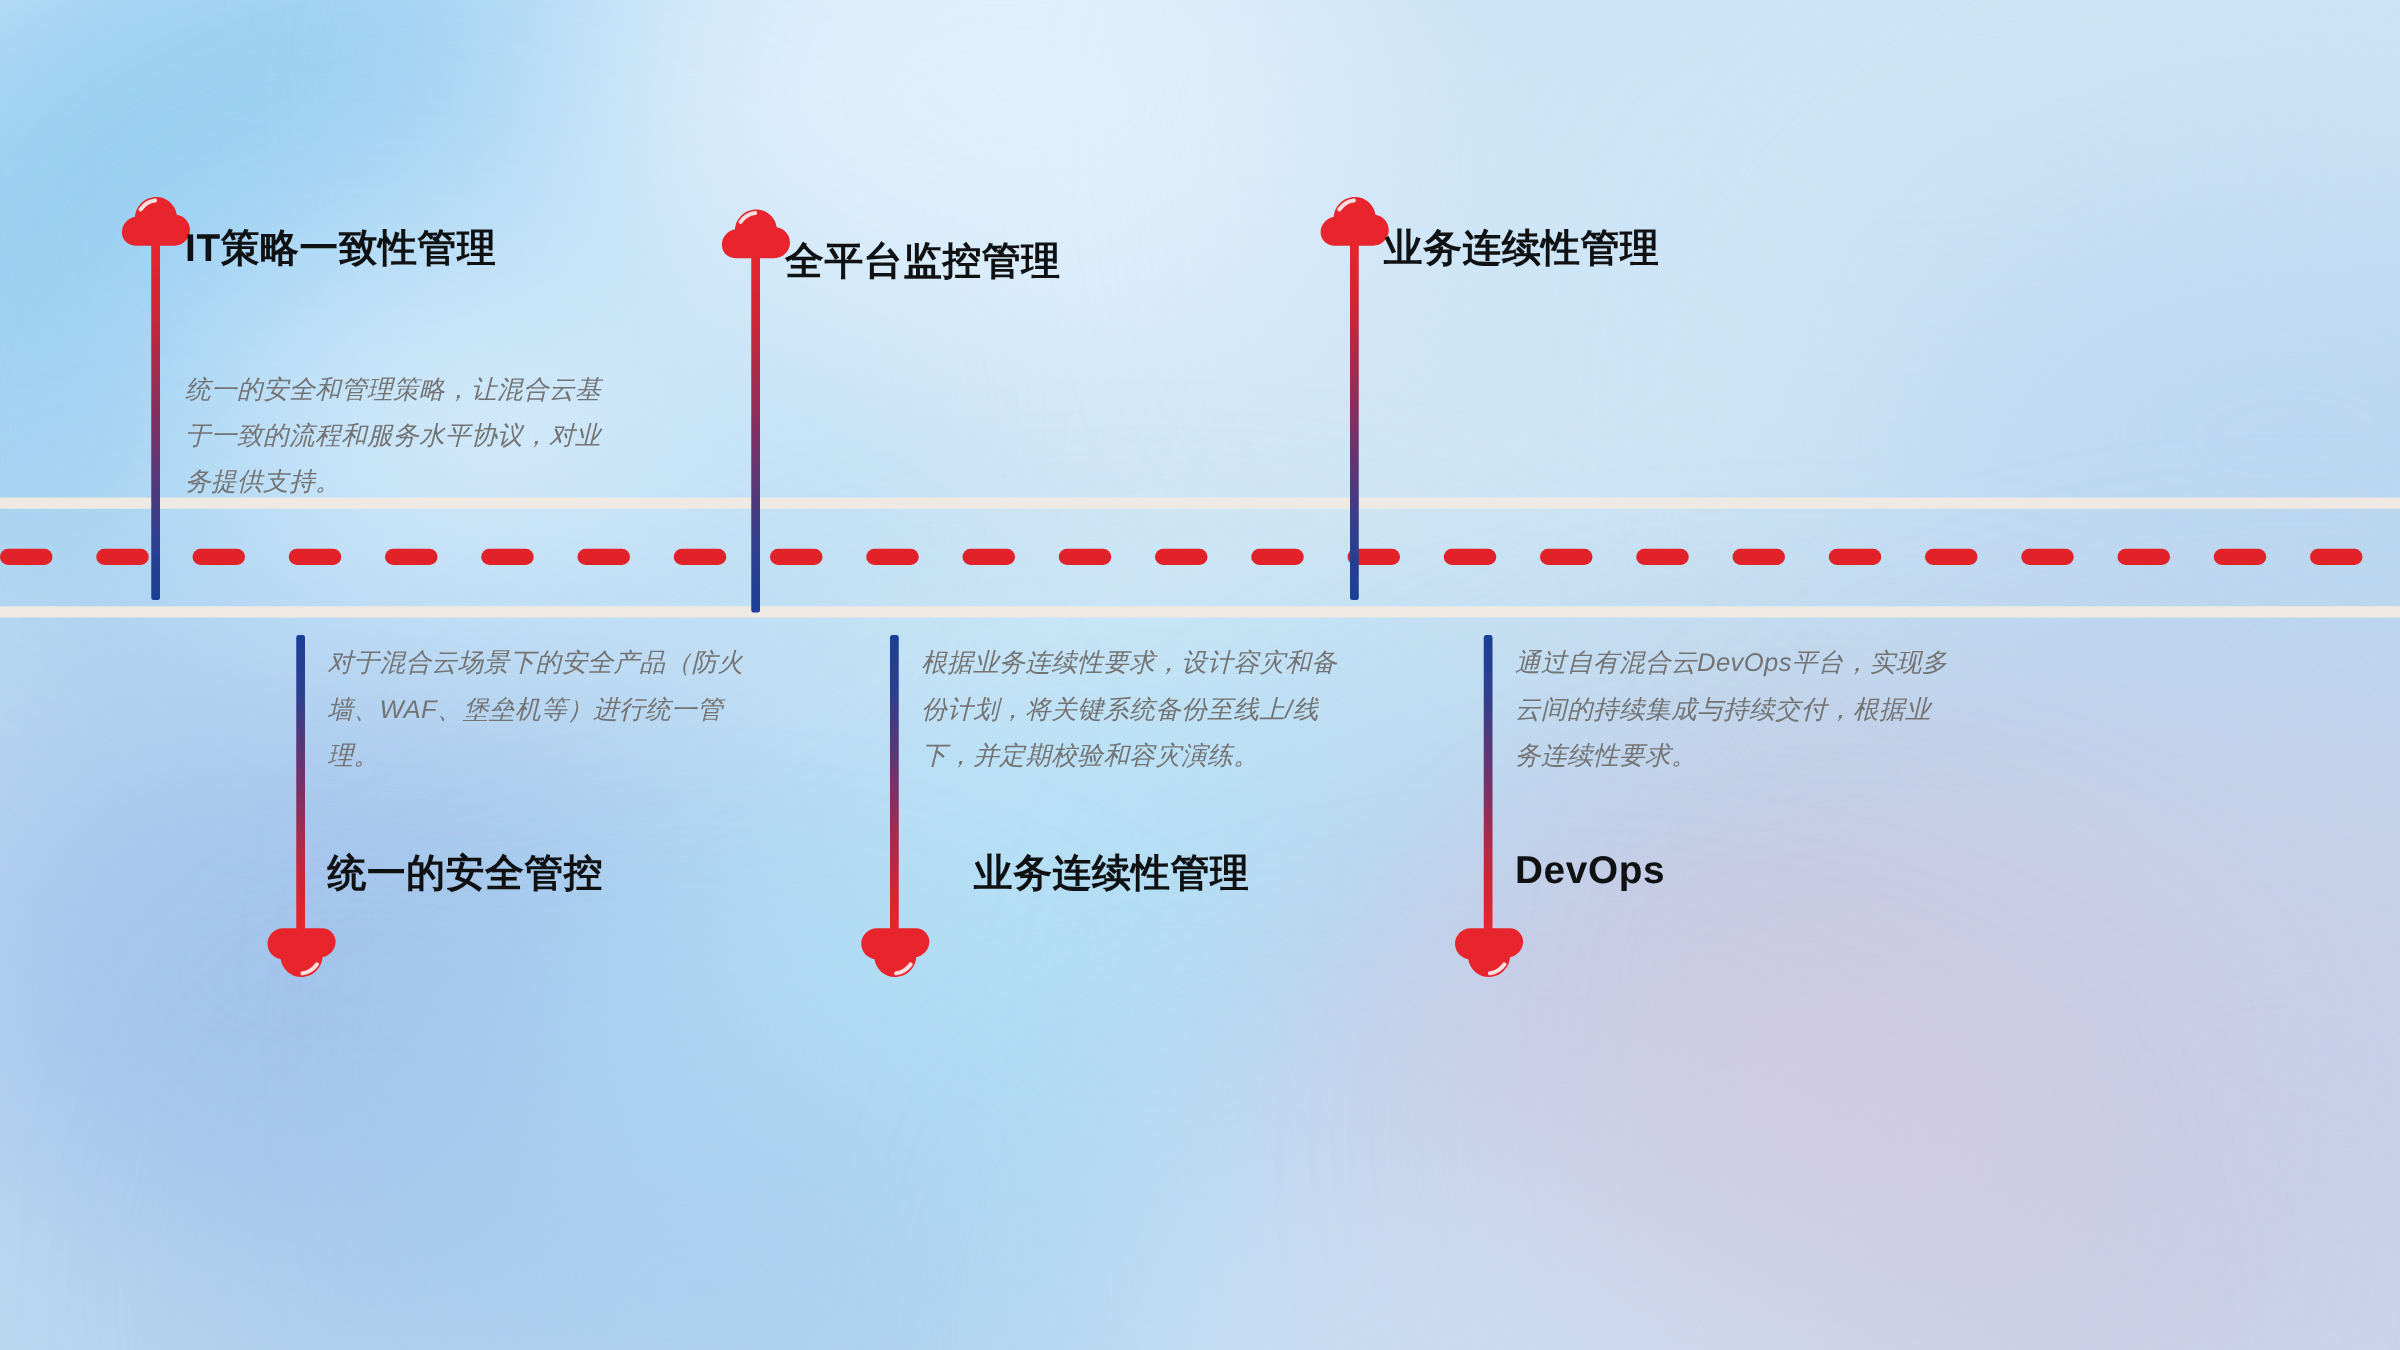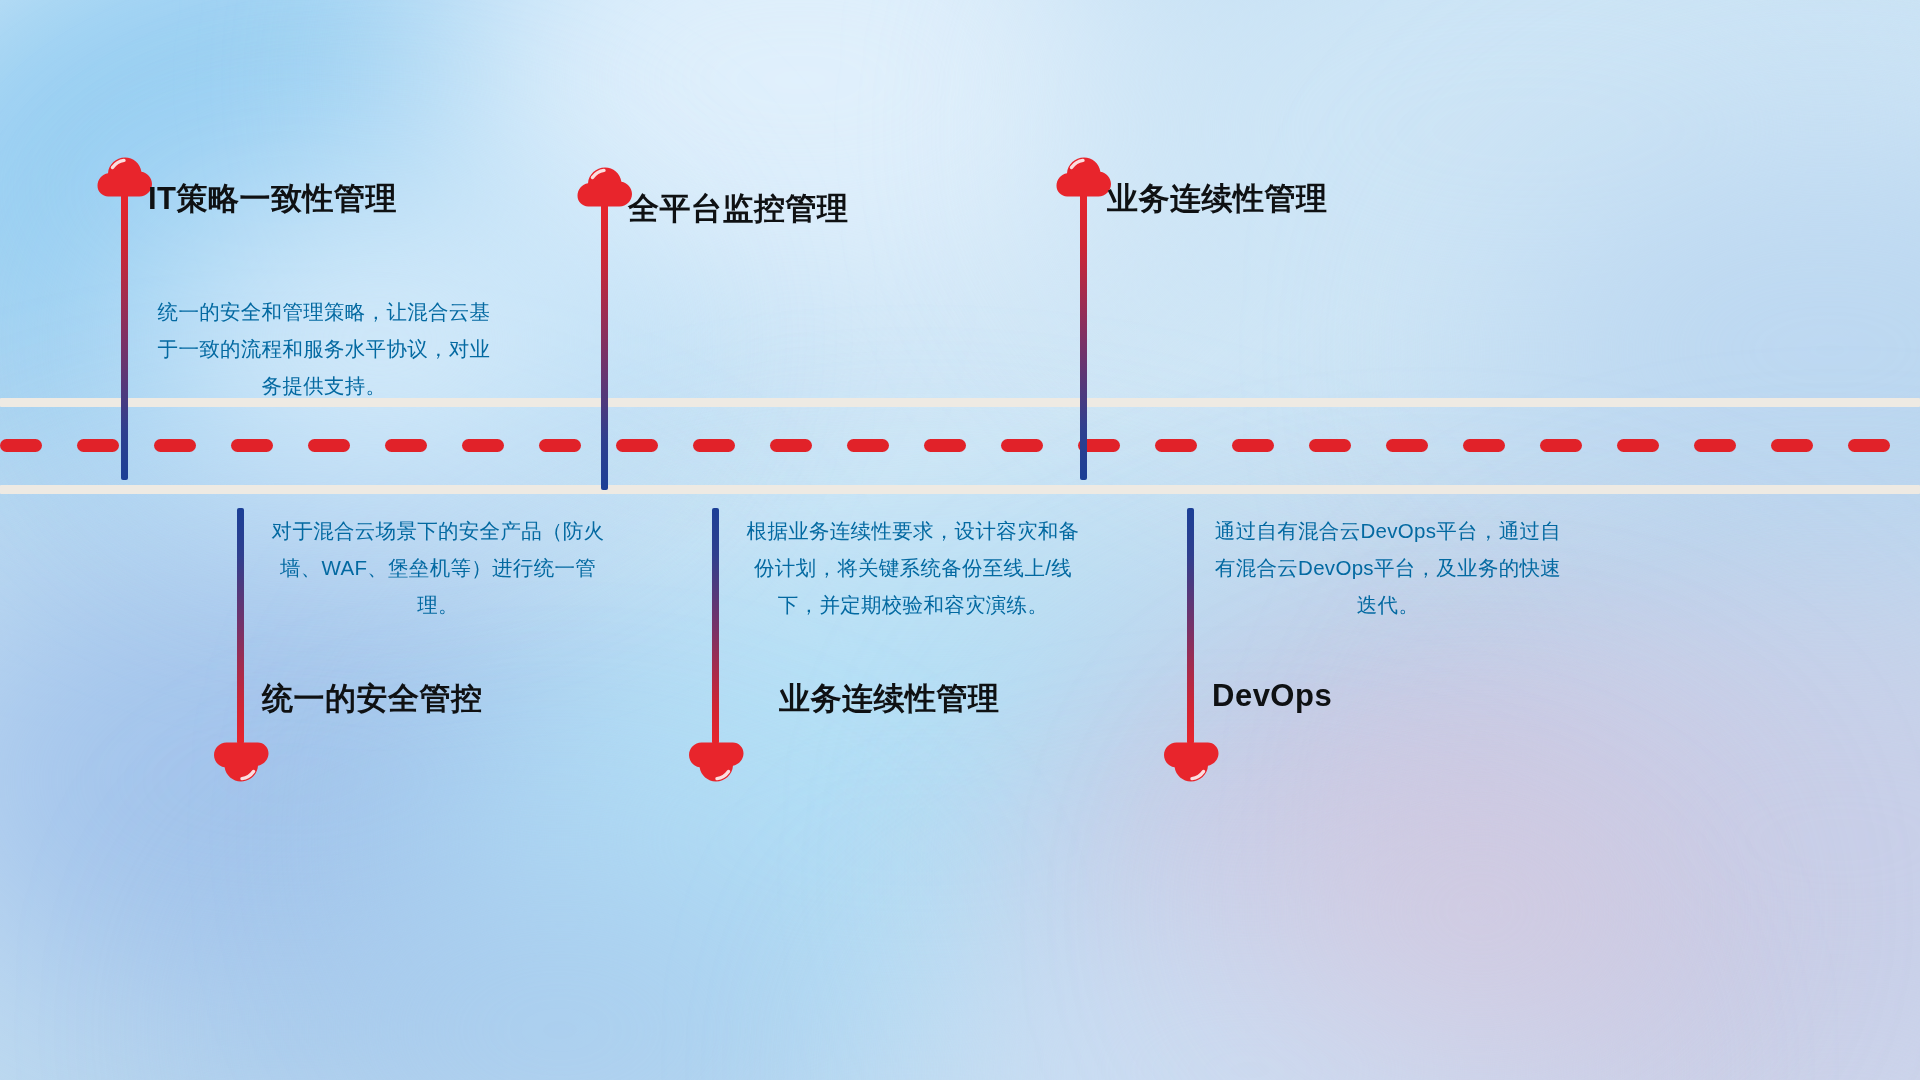--- a/index.html
+++ b/index.html
@@ -42,41 +42,42 @@
   .road-dashes {
     position:absolute; left:0; top:41px; width:1920px; height:13px;
     display:flex; align-items:center;
   }
   .dash {
     height:13px; border-radius:7px; background:#e12229; margin-right:35px;
     flex:0 0 auto;
   }
 
   
-  .col { position:absolute; z-index:3;text-align:center; }
+  .col { position:absolute; z-index:3; }
 
   
   .pin { position:absolute; }
   .stem {
     position:absolute; width:7px; border-radius:2px;
   }
   .stem.down { background:linear-gradient(180deg,#e8252c 0%, #d02533 18%, #7a3166 52%, #2f3f8e 82%, #1b3f96 100%); }
   .stem.up   { background:linear-gradient(180deg,#1b3f96 0%, #2f3f8e 20%, #7a3166 52%, #d02533 84%, #e8252c 100%); }
 
   .cloud-icon { position:absolute; width:58px; height:44px; }
   .cloud-icon.flip { transform:rotate(180deg); }
 
   .col-title {
     position:absolute; white-space:nowrap;
     font-size:31px; font-weight:700; color:#0f1113; letter-spacing:.5px;
   }
   .col-body {
     position:absolute;
-    font-size:20.5px; line-height:37px; color:#0369a1;
+    font-size:20.5px; line-height:37px; color:#737373;
     letter-spacing:.3px;
+    font-style:italic;
   }
 </style>
 </head>
 <body>
 
 <div id="bg">
   <div class="bg-base"></div>
   <div class="blob b1"></div>
   <div class="blob b2"></div>
   <div class="blob b3"></div>
@@ -200,15 +201,15 @@
   <div class="pin" style="left:102px; top:8px; width:58px; height:280px;">
     <span class="stem up" style="left:25px; top:0; height:236px;"></span>
     <span class="cloud-icon flip" style="left:0; top:232px;">
       <svg viewBox="0 0 58 44" width="58" height="44" aria-hidden="true">
         <path d="M14.5 41.5h29c6.9 0 12.5-5.6 12.5-12.5 0-6.2-4.6-11.4-10.6-12.3C44.2 8.5 37.3 2.5 29 2.5
                  c-9 0-16.4 7-17 15.8C6 19.4 1.5 24.6 1.5 30.8c0 5.9 4.8 10.7 10.7 10.7z" fill="#e8252c"></path>
         <path d="M16.5 12.5c3-4.2 7.3-6.6 11.5-7.1" stroke="#ffffff" stroke-opacity=".85" stroke-width="3.4" stroke-linecap="round" fill="none"></path>
       </svg>
     </span>
   </div>
-  <div class="col-body" style="left:152px; top:12px; width:352px;">通过自有混合云DevOps平台，通过自有混合云DevOps平台，及业务的快速迭代。</div>
+  <div class="col-body" style="left:152px; top:12px; width:352px;">通过自有混合云DevOps平台，实现多云间的持续集成与持续交付，根据业务连续性要求。</div>
   <div class="col-title" style="left:152px; top:178px;">DevOps</div>
 </div>
 
 </body></html>

